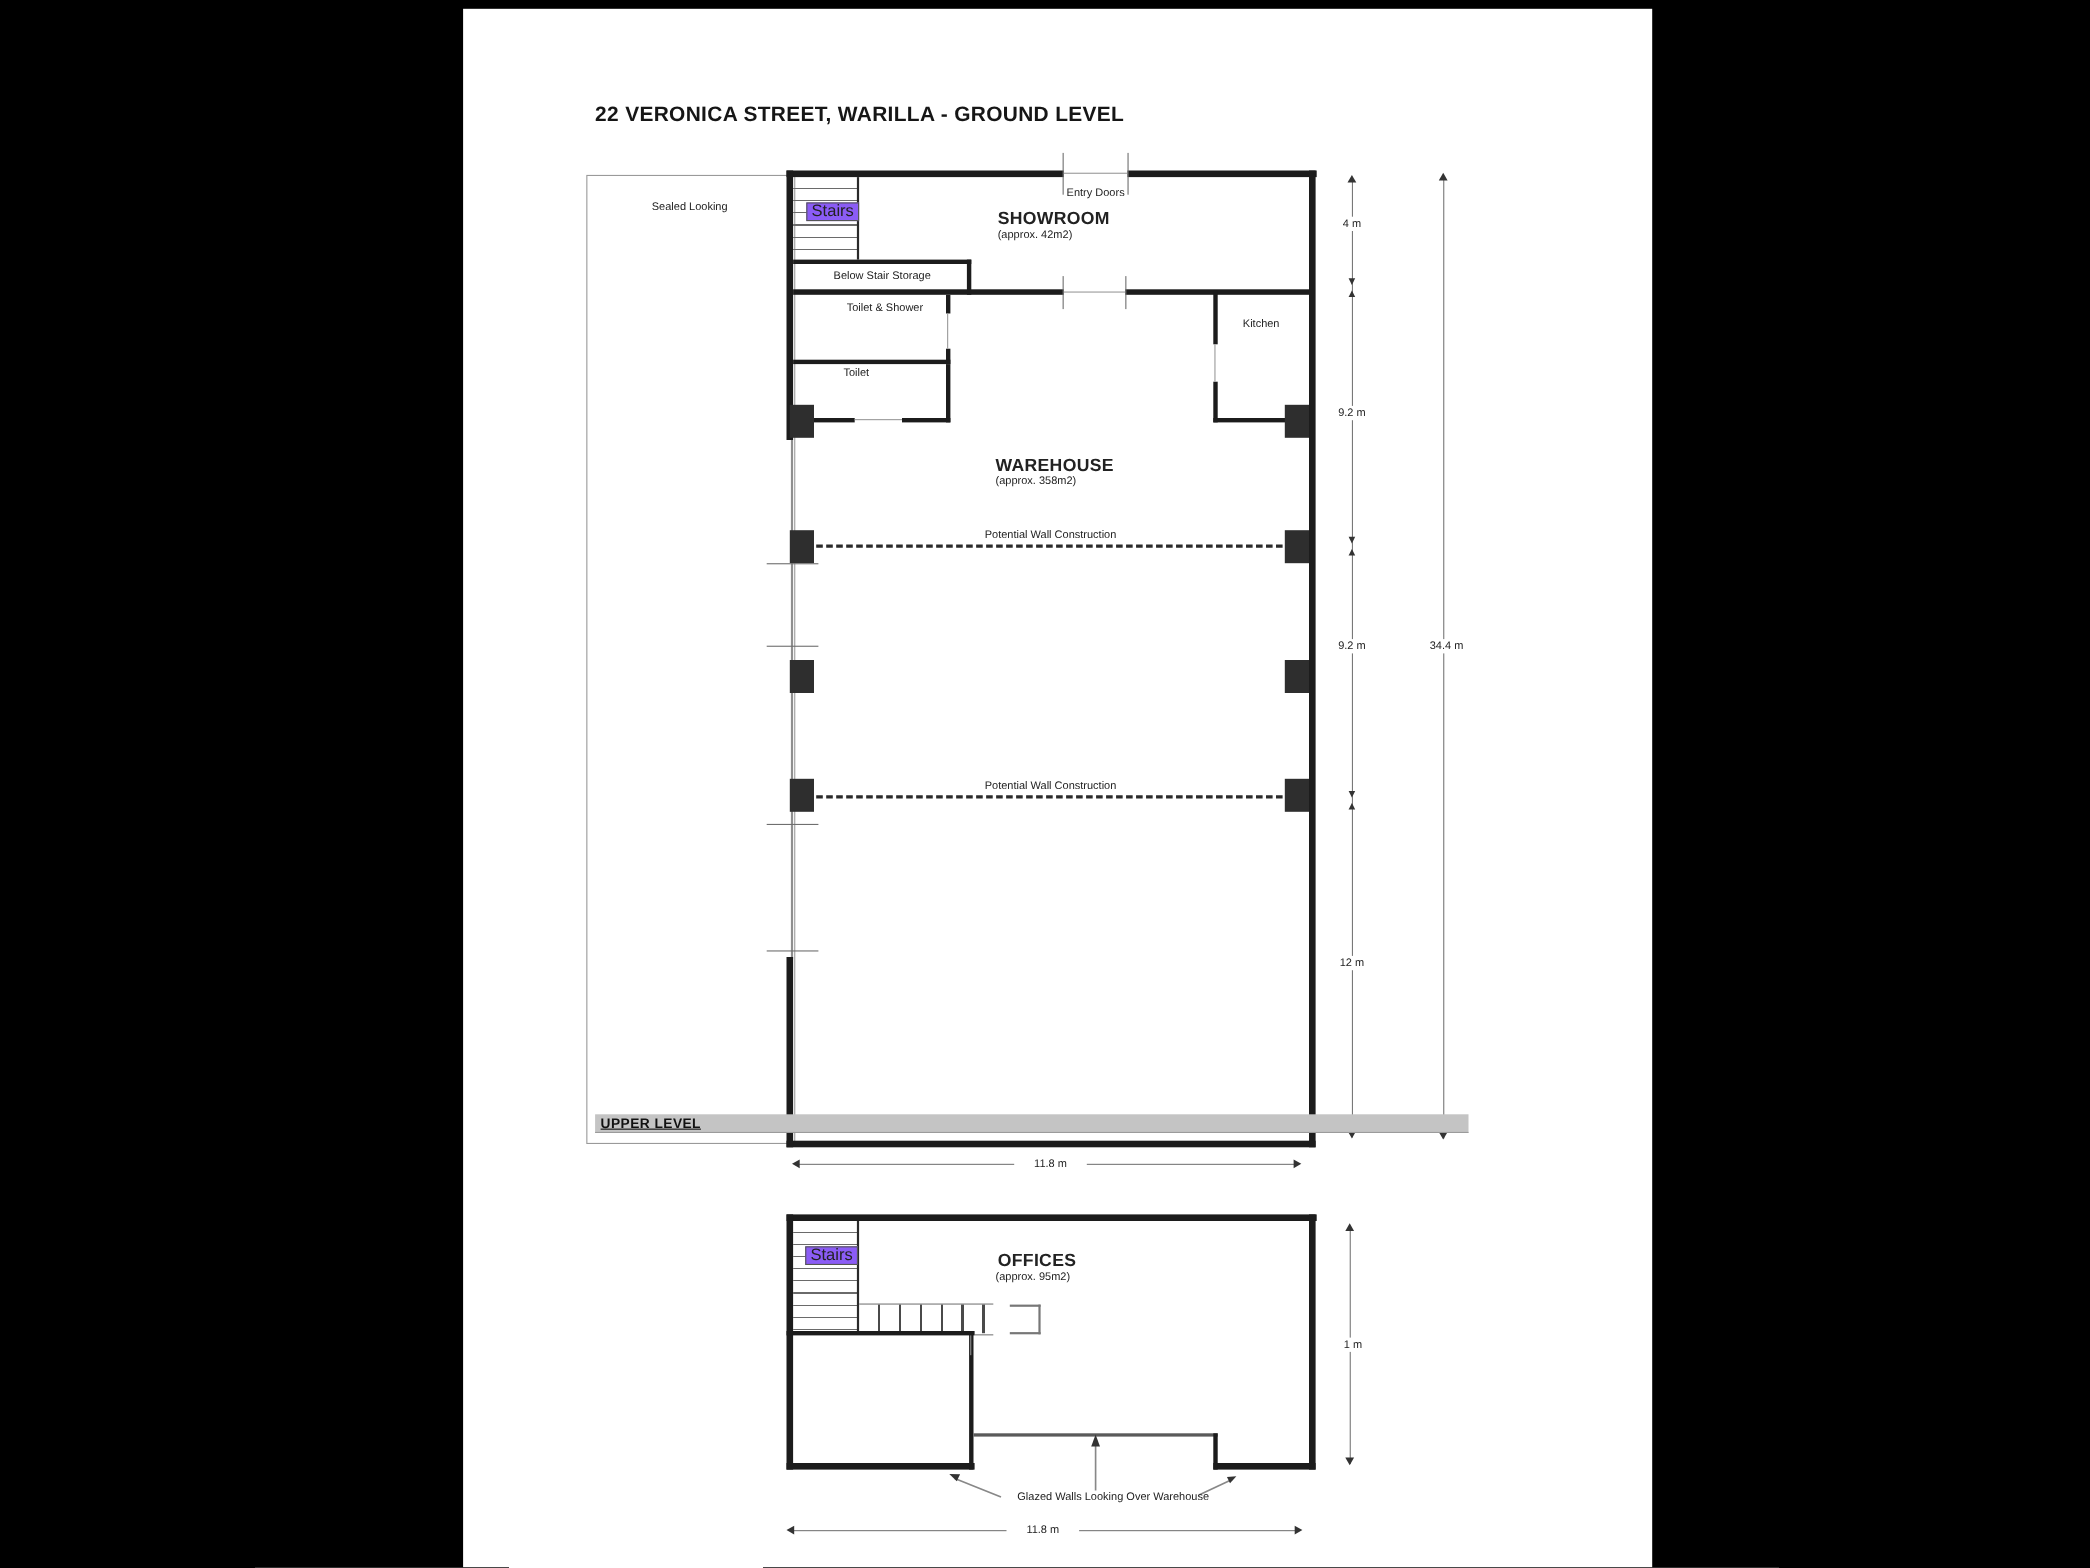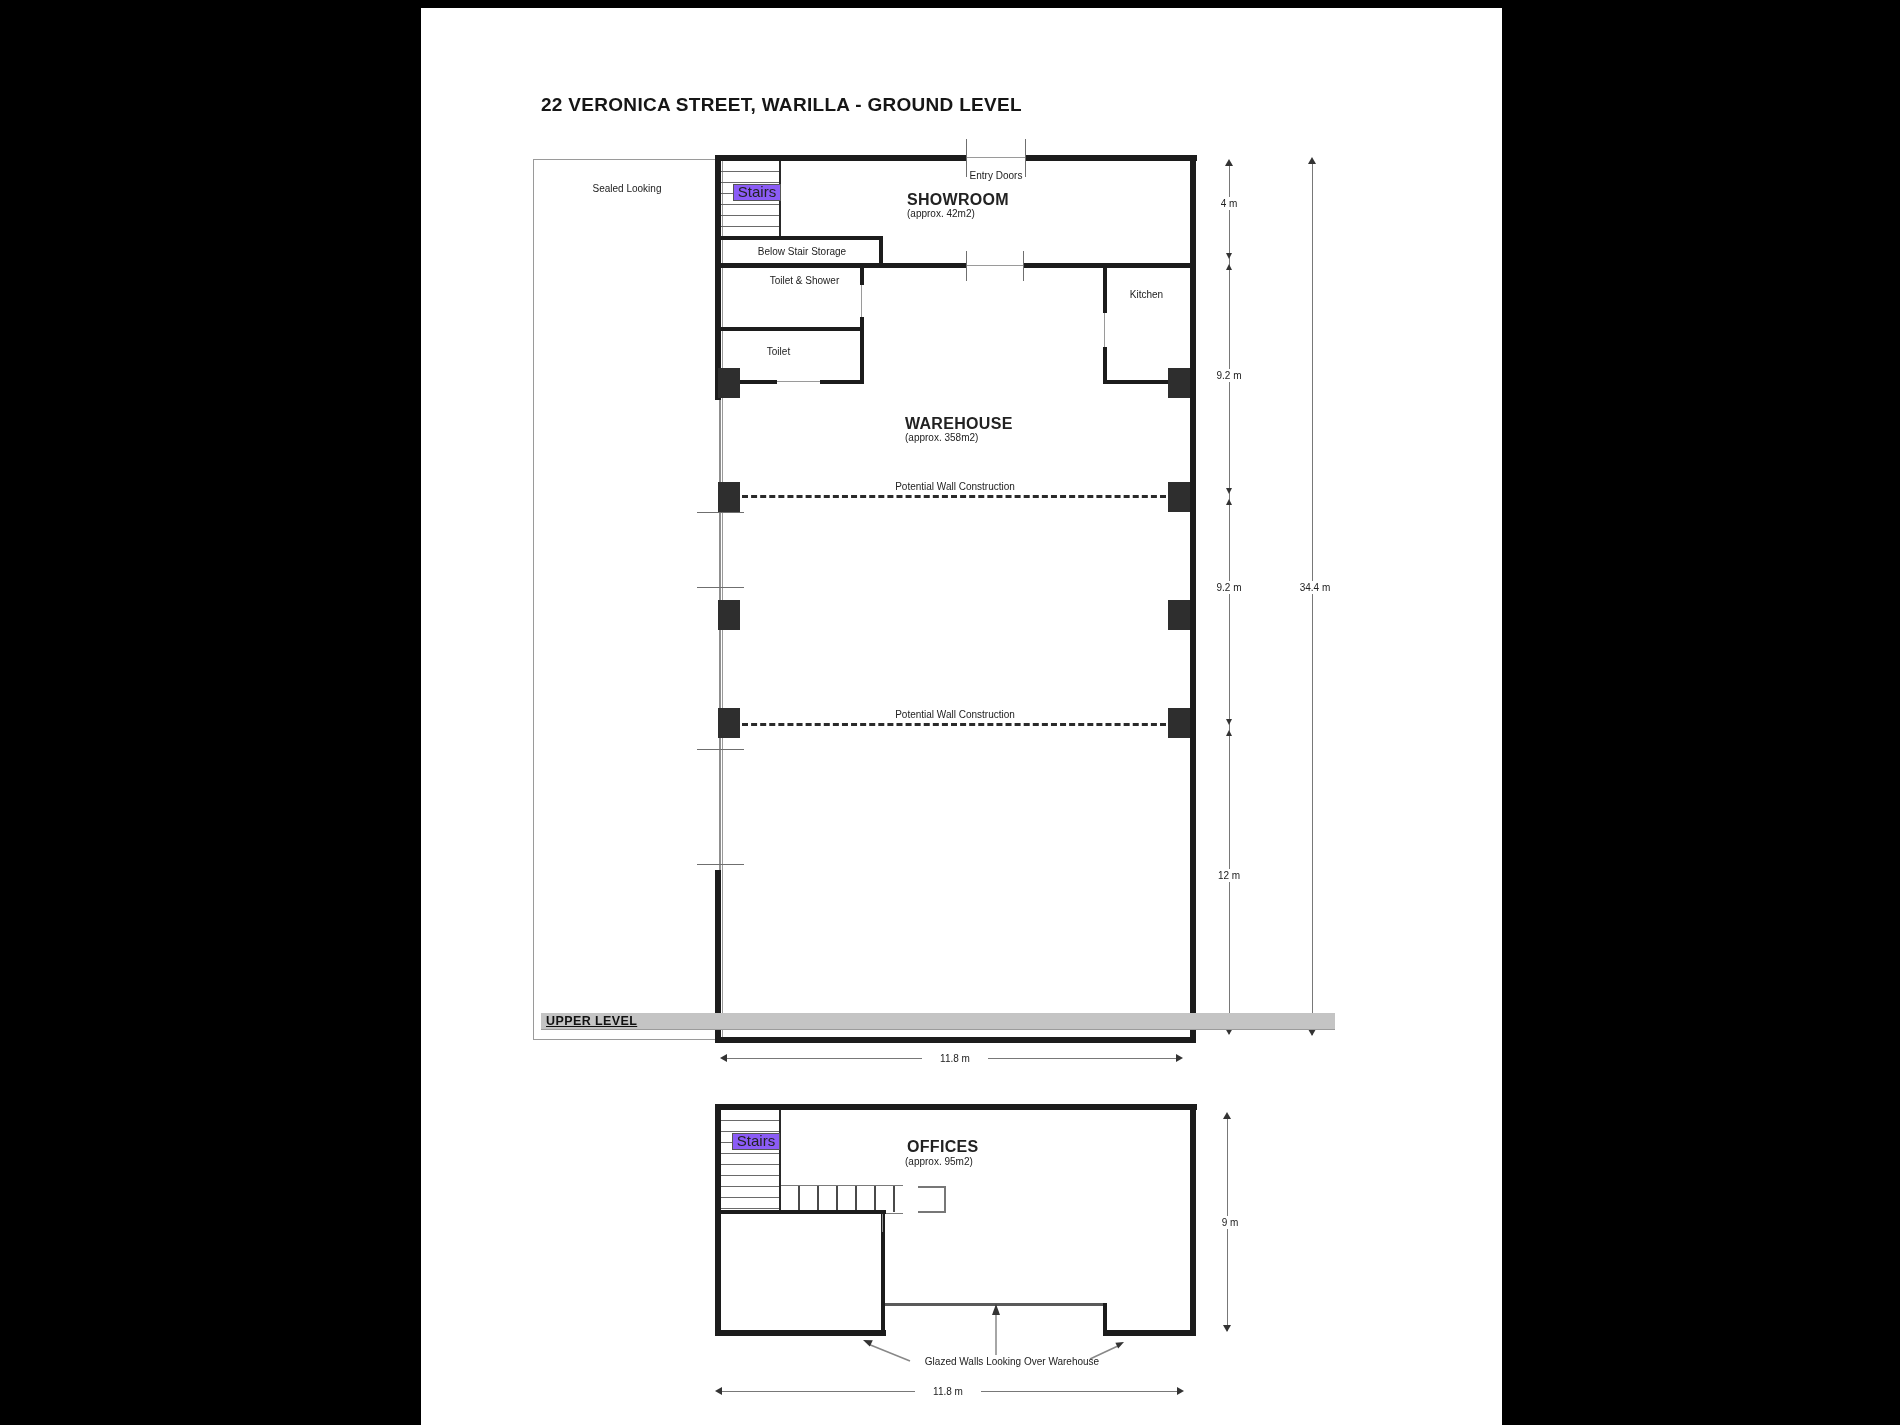--- a/index.html
+++ b/index.html
@@ -86,21 +86,21 @@
   <div class="w" style="left:860px;top:268px;width:4px;height:63px;"></div>
   <div class="w" style="left:721px;top:327px;width:143px;height:4px;"></div>
   <div class="open" style="left:859px;top:285px;width:6px;height:32px;"></div>
   <div class="openline" style="left:861px;top:285px;width:1px;height:32px;"></div>
   <div class="lbl c" style="left:721px;top:275px;width:167px;">Toilet &amp; Shower</div>
 
   <div class="w" style="left:860px;top:331px;width:4px;height:53px;"></div>
   <div class="w" style="left:721px;top:380px;width:143px;height:4px;"></div>
   <div class="open" style="left:777px;top:379px;width:43px;height:6px;"></div>
   <div class="openline" style="left:777px;top:381px;width:43px;height:1px;"></div>
-  <div class="lbl c" style="left:721px;top:346px;width:115px;">Toilet</div>
+  <div class="lbl c" style="left:721px;top:334px;width:115px;">Toilet</div>
 
   <div class="w" style="left:1103px;top:264px;width:4px;height:120px;"></div>
   <div class="w" style="left:1103px;top:380px;width:87px;height:4px;"></div>
   <div class="open" style="left:1102px;top:313px;width:6px;height:34px;"></div>
   <div class="openline" style="left:1104px;top:313px;width:1px;height:34px;"></div>
   <div class="lbl c" style="left:1103px;top:289px;width:87px;">Kitchen</div>
 
   <div class="col" style="left:718px;top:368px;"></div>
   <div class="col" style="left:1168px;top:368px;"></div>
   <div class="col" style="left:718px;top:482px;"></div>
@@ -175,21 +175,21 @@
   <div class="abs" style="left:918px;top:1186px;width:28px;height:2px;background:#777;"></div>
   <div class="abs" style="left:944px;top:1186px;width:2px;height:27px;background:#777;"></div>
   <div class="abs" style="left:918px;top:1211px;width:28px;height:2px;background:#777;"></div>
 
   <div class="lbl room" style="left:907px;top:1141px;">OFFICES</div>
   <div class="lbl" style="left:905px;top:1156px;">(approx. 95m2)</div>
 
   <div class="dim" style="left:1227px;top:1115px;width:1px;height:216px;"></div>
   <div class="a-up" style="left:1223px;top:1112px;"></div>
   <div class="a-dn" style="left:1223px;top:1325px;"></div>
-  <div class="dimlbl" style="left:1206px;top:1216px;width:42px;">9 m</div>
+  <div class="dimlbl" style="left:1206px;top:1216px;width:42px;">1 m</div>
 
   <svg class="abs" style="left:840px;top:1295px;" width="300" height="80" viewBox="0 0 300 80">
     <line x1="156" y1="60" x2="156" y2="17" stroke="#888" stroke-width="1.5"></line>
     <polygon points="156,9 152,20 160,20" fill="#333"></polygon>
     <line x1="70" y1="66" x2="28" y2="49" stroke="#888" stroke-width="1.5"></line>
     <polygon points="23,45 32.8,45.2 29.8,51.6" fill="#333"></polygon>
     <line x1="250" y1="64" x2="280" y2="50" stroke="#888" stroke-width="1.5"></line>
     <polygon points="284,47 278.2,53.5 275.4,47.7" fill="#333"></polygon>
   </svg>
   <div class="lbl c" style="left:897px;top:1356px;width:230px;">Glazed Walls Looking Over Warehouse</div>

